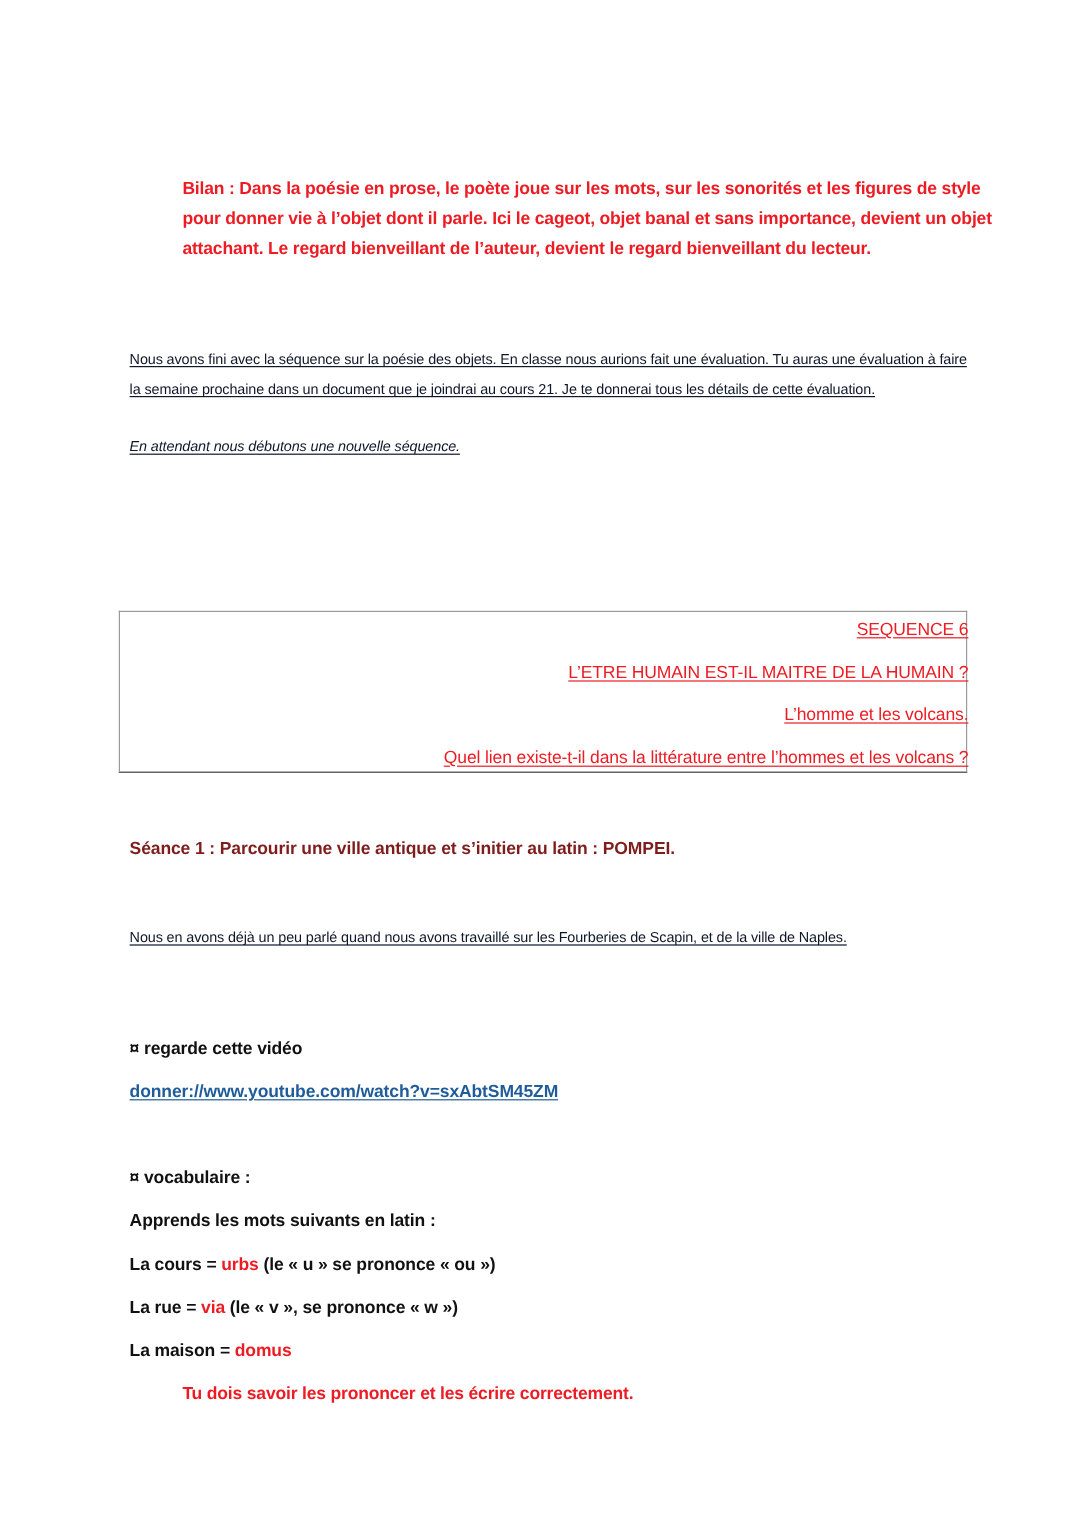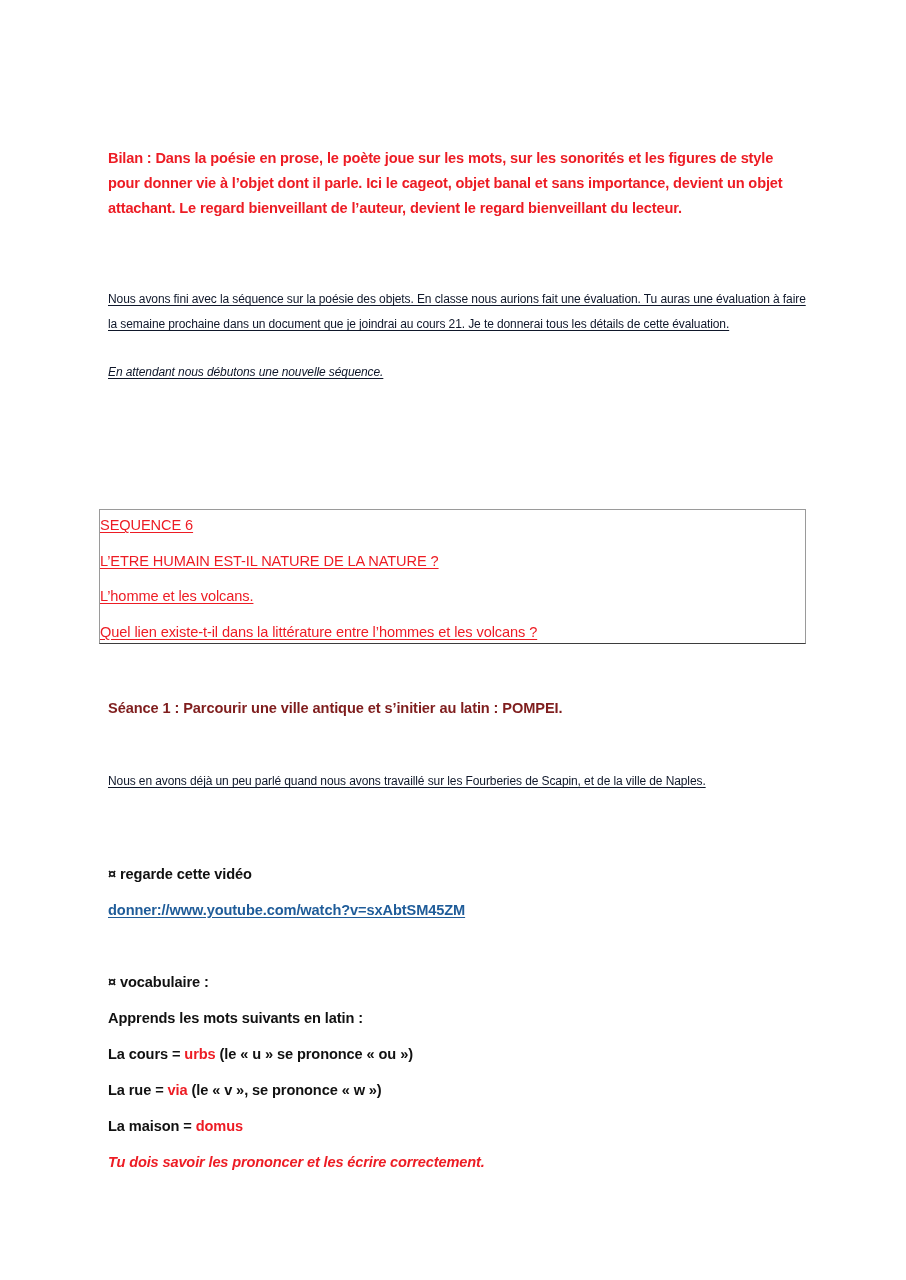--- a/index.html
+++ b/index.html
@@ -24,20 +24,21 @@
     position: absolute;
     left: 108px;
     width: 700px;
   }
   .red-bold {
     color: #ED1C24;
     font-weight: bold;
     font-size: 14.6px;
     line-height: 25.2px;
     letter-spacing: -0.15px;
+    margin-left: 44px;
   }
   .black-under {
     color: #0f172a;
     font-weight: normal;
     font-size: 12px;
     line-height: 25.2px;
     text-decoration: underline;
     text-underline-offset: 2px;
     letter-spacing: -0.1px;
   }
@@ -78,21 +79,21 @@
     border-top: 1px solid #9a9a9a;
     border-right: 1px solid #9a9a9a;
     border-bottom: 1px solid #3d3d3d;
     box-sizing: border-box;
     background: #ffffff;
   }
   .seqline {
     position: absolute;
     left: 0;
     width: 707px;
-    text-align: left;
+    text-align: right;
     color: #ED1C24;
     font-weight: normal;
     font-size: 14.6px;
     letter-spacing: -0.1px;
   }
   .seqline span {
     text-decoration: underline;
     text-underline-offset: 2px;
   }
 </style>
@@ -105,21 +106,21 @@
 
   <div class="blk black-under" style="top:287px;">Nous avons fini avec la séquence sur la poésie des objets. En classe nous aurions fait une évaluation. Tu auras une évaluation à faire la semaine prochaine dans un document que je joindrai au cours 21. Je te donnerai tous les détails de cette évaluation.</div>
 
   <div class="blk black-under" style="top:360px;font-style:italic;">En attendant nous débutons une nouvelle séquence.</div>
 
   <div class="seqbox">
     <div class="seqline" style="top:7px;">
       <span>SEQUENCE 6</span>
     </div>
     <div class="seqline" style="top:43px;">
-      <span>L’ETRE HUMAIN EST-IL NATURE DE LA NATURE ?</span>
+      <span>L’ETRE HUMAIN EST-IL MAITRE DE LA HUMAIN ?</span>
     </div>
     <div class="seqline" style="top:78px;">
       <span>L’homme et les volcans.</span>
     </div>
     <div class="seqline" style="top:114px;">
       <span>Quel lien existe-t-il dans la littérature entre l’hommes et les volcans ?</span>
     </div>
   </div>
 
   <div class="blk green-head" style="top:696px;">Séance 1 : Parcourir une ville antique et s’initier au latin : POMPEI.</div>
@@ -147,15 +148,15 @@
   </div>
 
   <div class="blk blackbold" style="top:1078px;">
     <span>La rue = </span><span class="redword">via</span><span> (le « v », se prononce « w »)</span>
   </div>
 
   <div class="blk blackbold" style="top:1114px;">
     <span>La maison = </span><span class="redword">domus</span><span></span>
   </div>
 
-  <div class="blk red-bold" style="top:1150px;font-style:italic;">Tu dois savoir les prononcer et les écrire correctement.</div>
+  <div class="blk red-bold" style="top:1150px;">Tu dois savoir les prononcer et les écrire correctement.</div>
 
 </div>
 
 </body></html>

